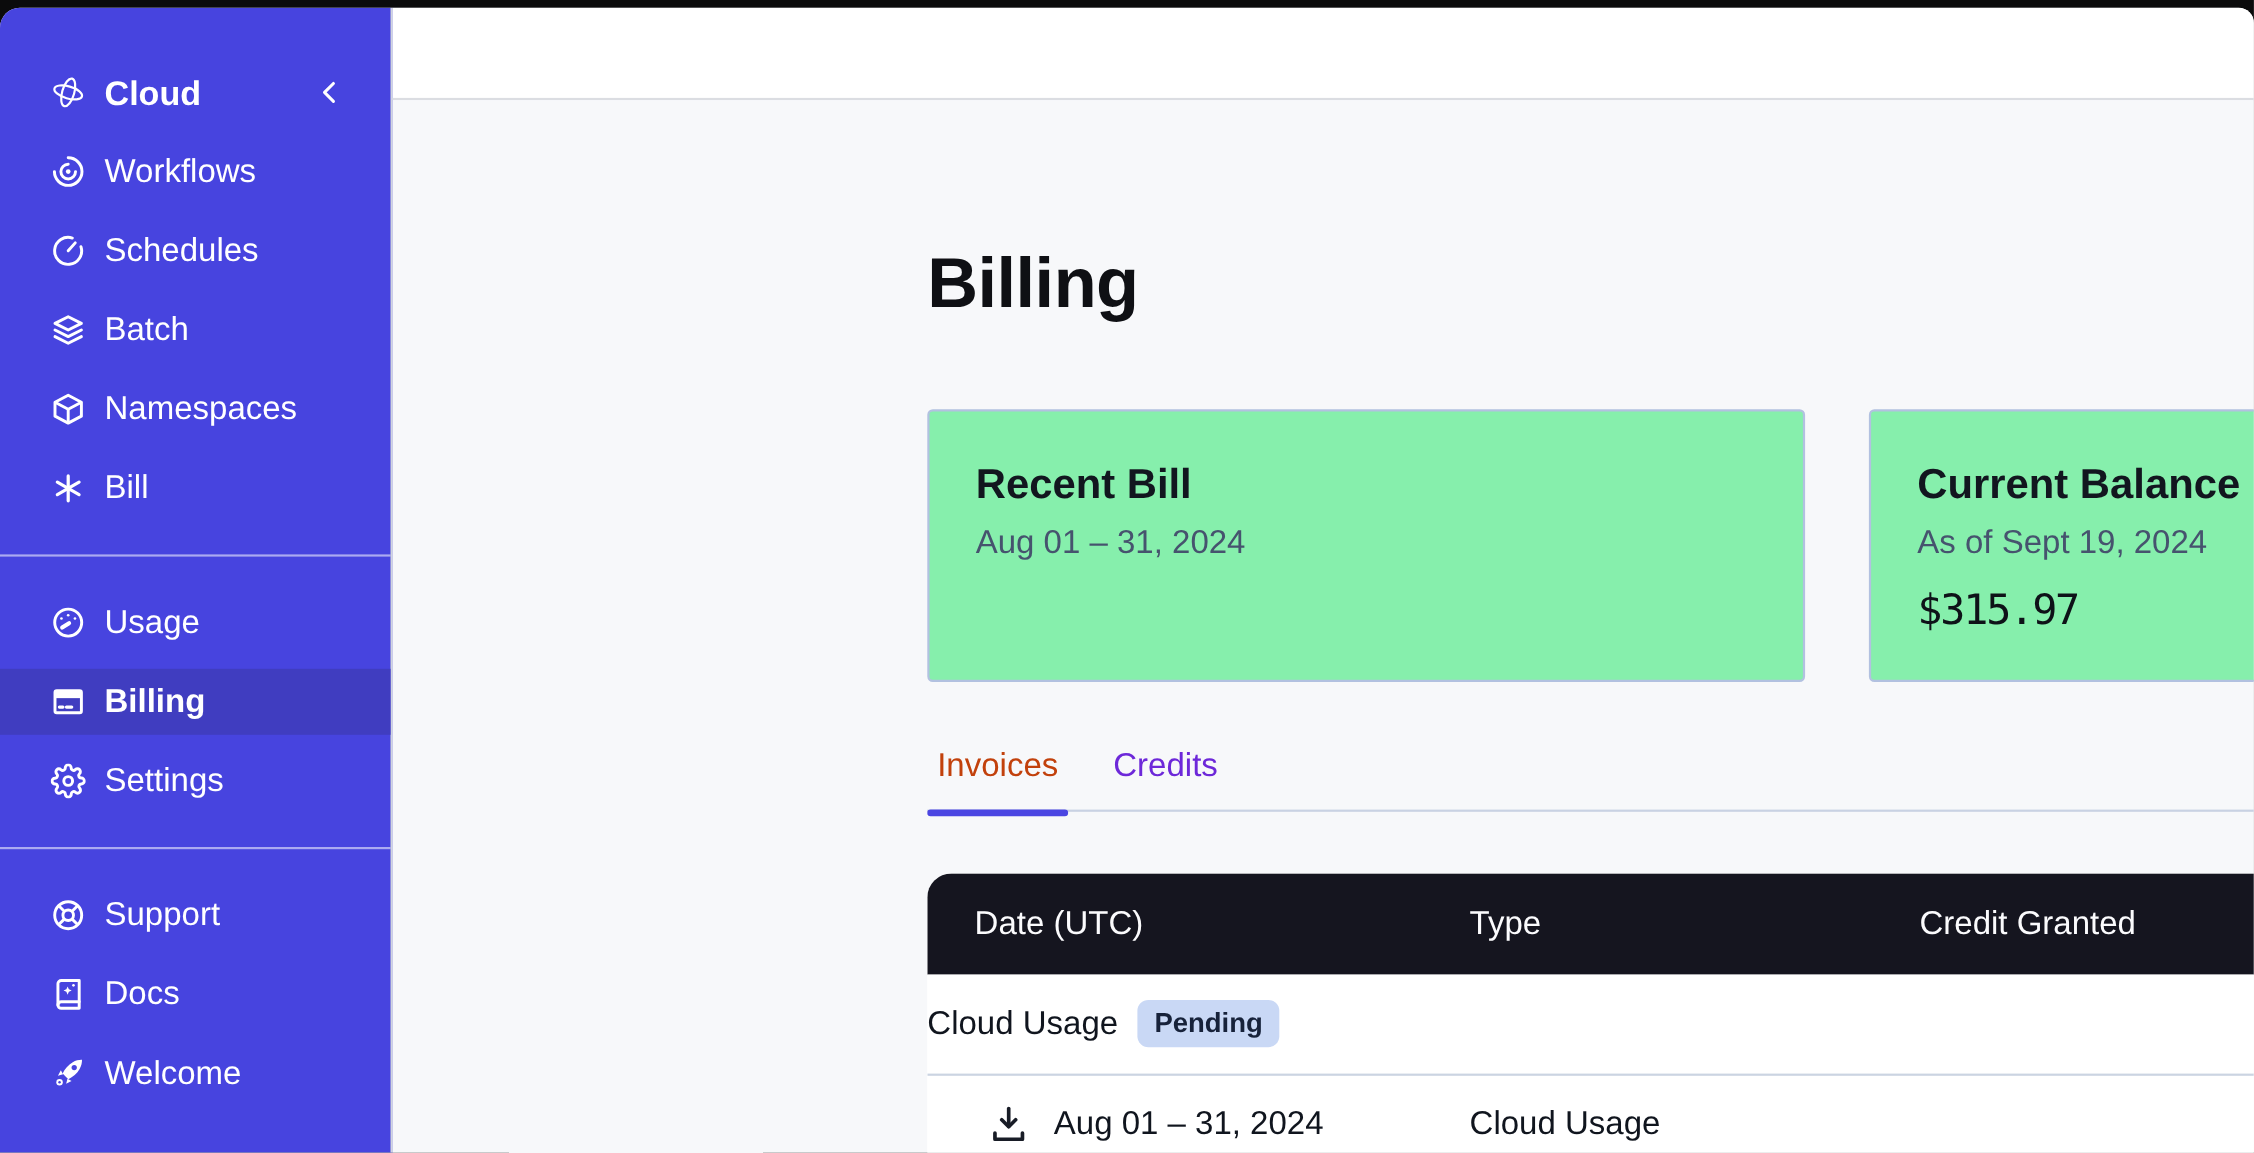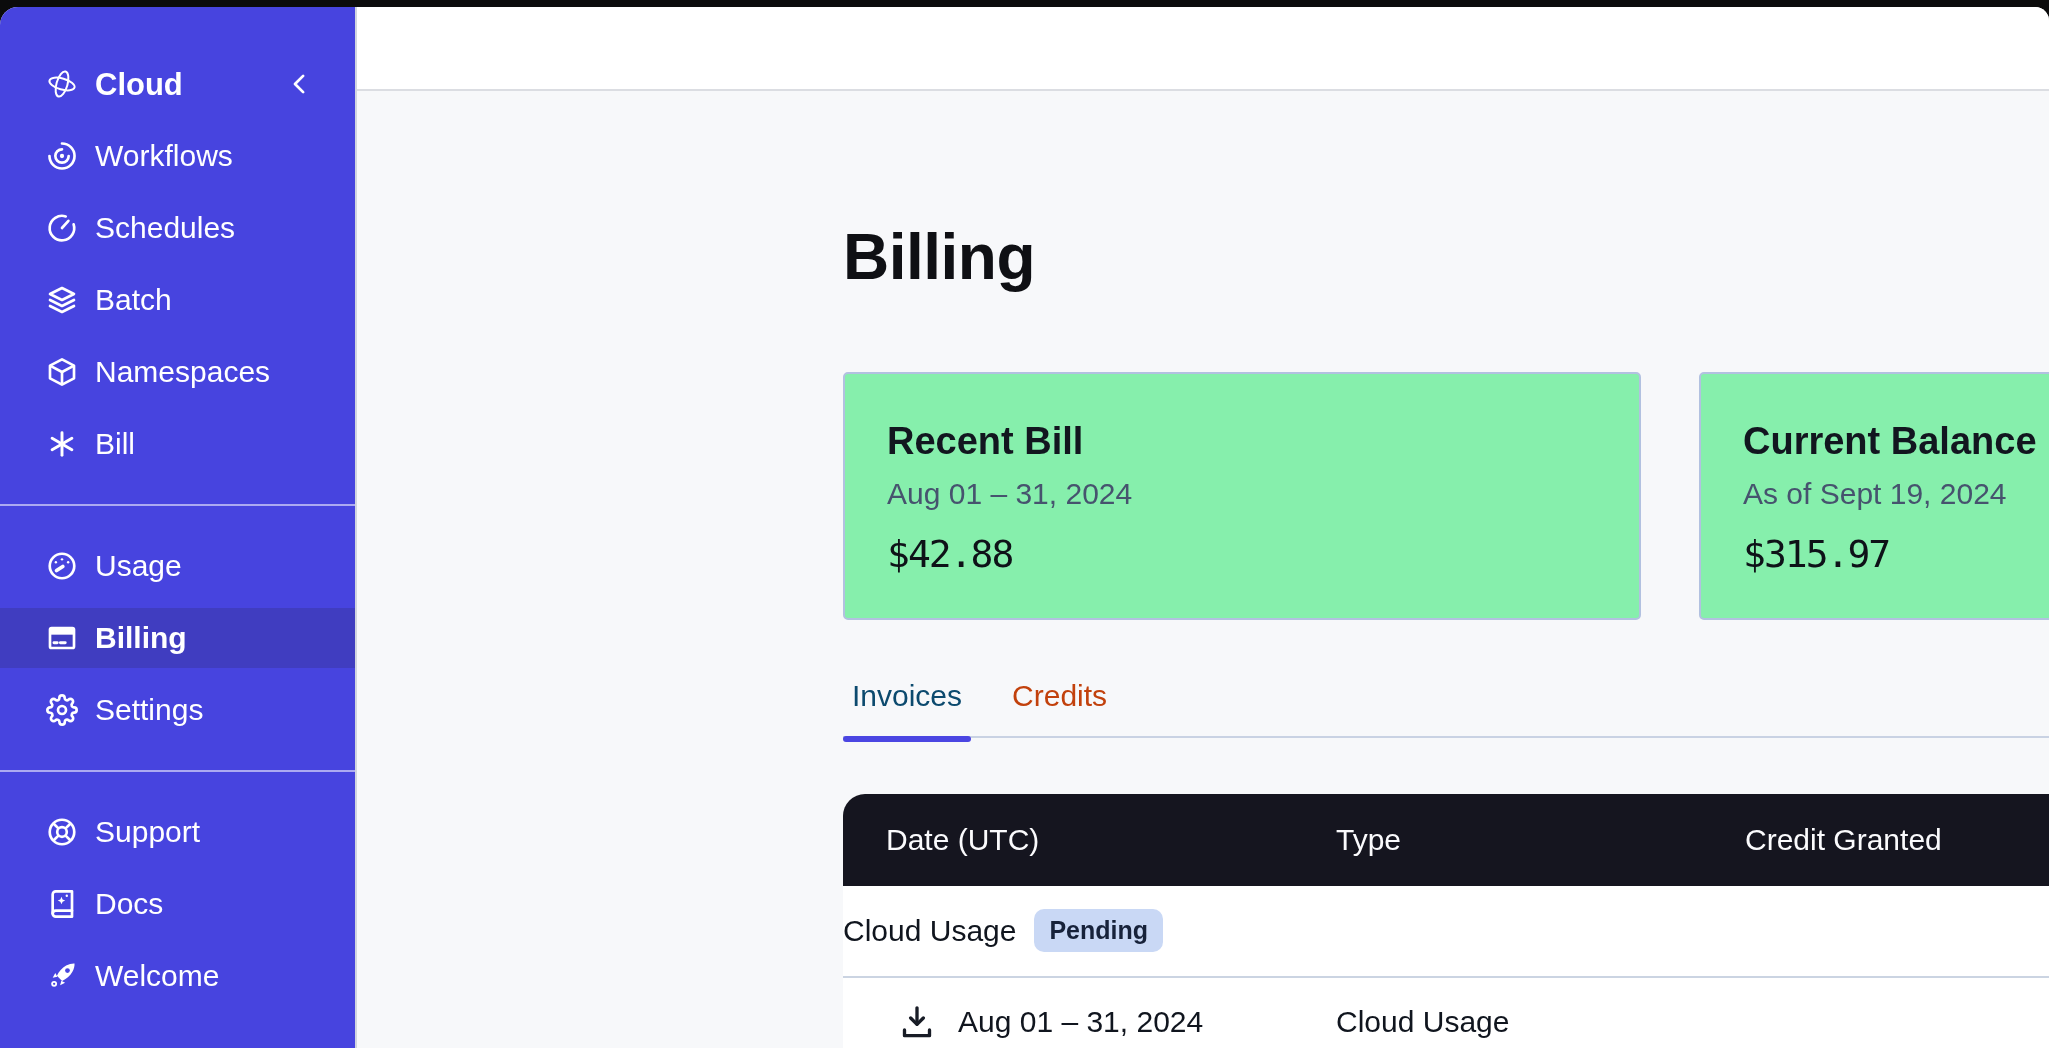--- a/index.html
+++ b/index.html
@@ -56,24 +56,24 @@
   }
   .card-title { font-size:38px; font-weight:600; color:#12161F; line-height:1.15; }
   .card-sub { font-size:30px; color:#46536E; margin-top:13px; line-height:1.2; }
   .card-amount {
     font-family:"DejaVu Sans Mono", monospace;
     font-size:38px; letter-spacing:-2px; color:#0E1218; margin-top:20px; line-height:1.2;
   }
   
   .tabs { display:flex; gap:32px; margin-top:58px; width:1270px; border-bottom:2px solid #C9D2E3; }
   .tab {
-    font-size:30px; font-weight:500; color:#c2410c;
+    font-size:30px; font-weight:500; color:#6d28d9;
     padding:0 9px 22px; position:relative; cursor:pointer; line-height:1.2;
   }
-  .tab.active { color:#0c4a6e;text-align:right; }
+  .tab.active { color:#c2410c;text-align:right; }
   .tab.active::after {
     content:""; position:absolute; left:0; right:0; bottom:-6px;
     height:6px; background:#4B46E2; border-radius:3px;
   }
   
   .table { margin-top:56px; width:1270px; border-radius:22px 22px 0 0; overflow:hidden; background:#FFFFFF; }
   .thead, .trow { display:grid; grid-template-columns:493px 409px 1fr; align-items:center; }
   .thead { background:#15151F; height:92px; color:#FBFBFD; font-size:30px; font-weight:500; }
   .th-date { padding-left:43px; }
   .trow { height:90px; font-size:30px; color:#10151E; background:#FFFFFF; }
@@ -250,21 +250,20 @@
 
     <div class="content">
       <div class="page">
 
         <h1 class="page-title">Billing</h1>
 
         <div class="cards">
           <section class="card">
             <div class="card-title">Recent Bill</div>
             <div class="card-sub">Aug 01 – 31, 2024</div>
-            <div class="card-amount">$42.88</div>
           </section>
           <section class="card">
             <div class="card-title">Current Balance</div>
             <div class="card-sub">As of Sept 19, 2024</div>
             <div class="card-amount">$315.97</div>
           </section>
         </div>
 
         <div class="tabs">
           <div class="tab active">Invoices</div>

